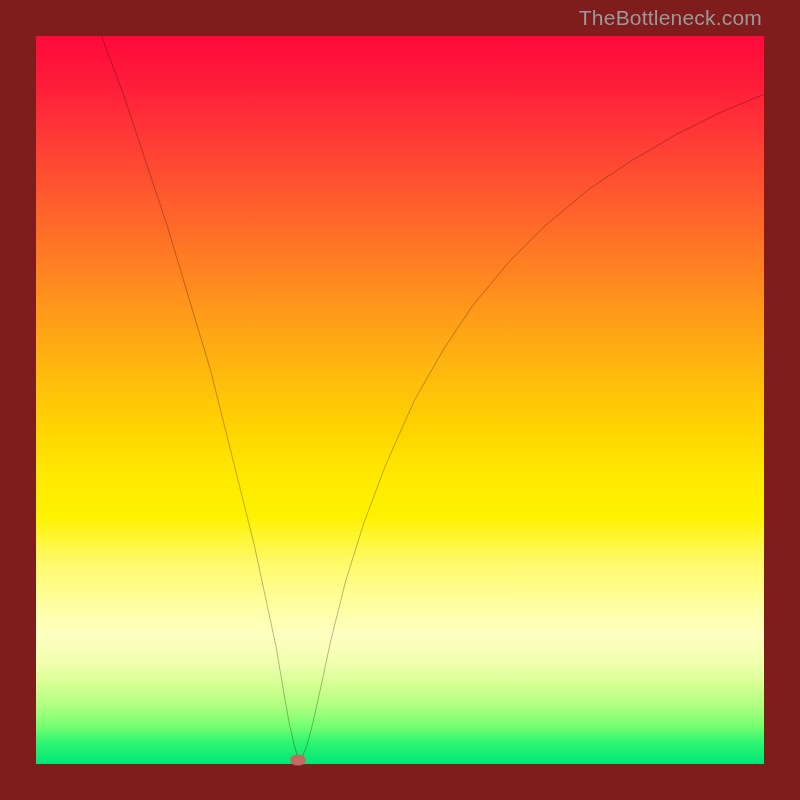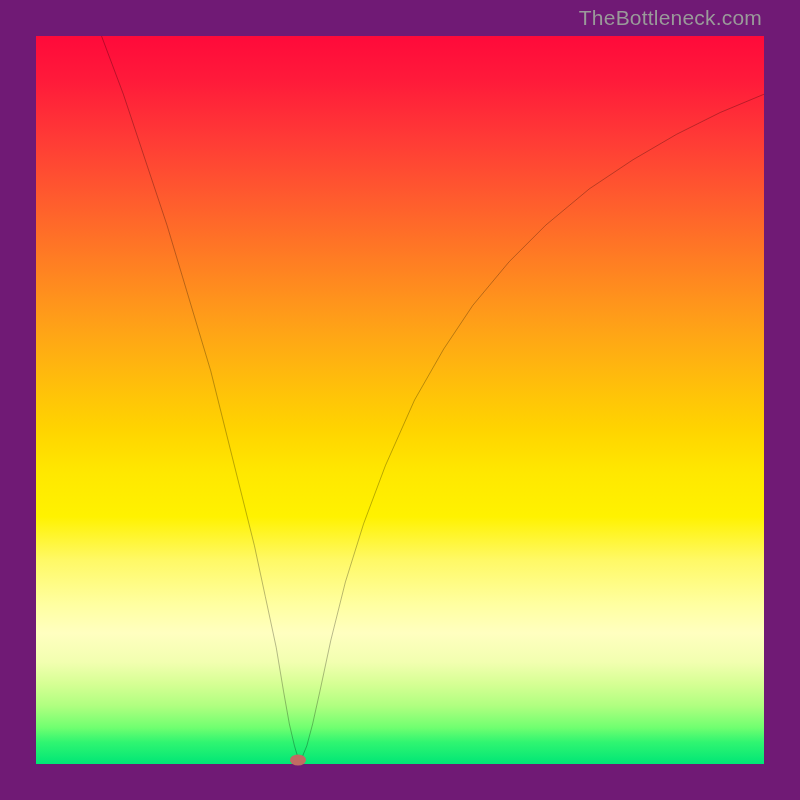--- a/index.html
+++ b/index.html
@@ -1,18 +1,18 @@
 <!DOCTYPE html>
 <html><head>
   <meta charset="utf-8">
   <style>
     * { margin: 0; padding: 0; box-sizing: border-box; }
     html, body { width: 800px; height: 800px; overflow: hidden; }
     body { background: #000; position: relative; font-family: Arial, sans-serif; }
-    .outer { position: absolute; inset: 0; background: #701a75; }
+    .outer { position: absolute; inset: 0; background: #7f1d1d; }
     .plot {
       position: absolute;
       left: 36px; right: 36px; top: 36px; bottom: 36px;
       background: linear-gradient(to bottom,
         #ff0a3a 0%,
         #ff1a3a 6%,
         #ff3a36 14%,
         #ff5a2e 22%,
         #ff7a24 30%,
         #ff9a1a 38%,

